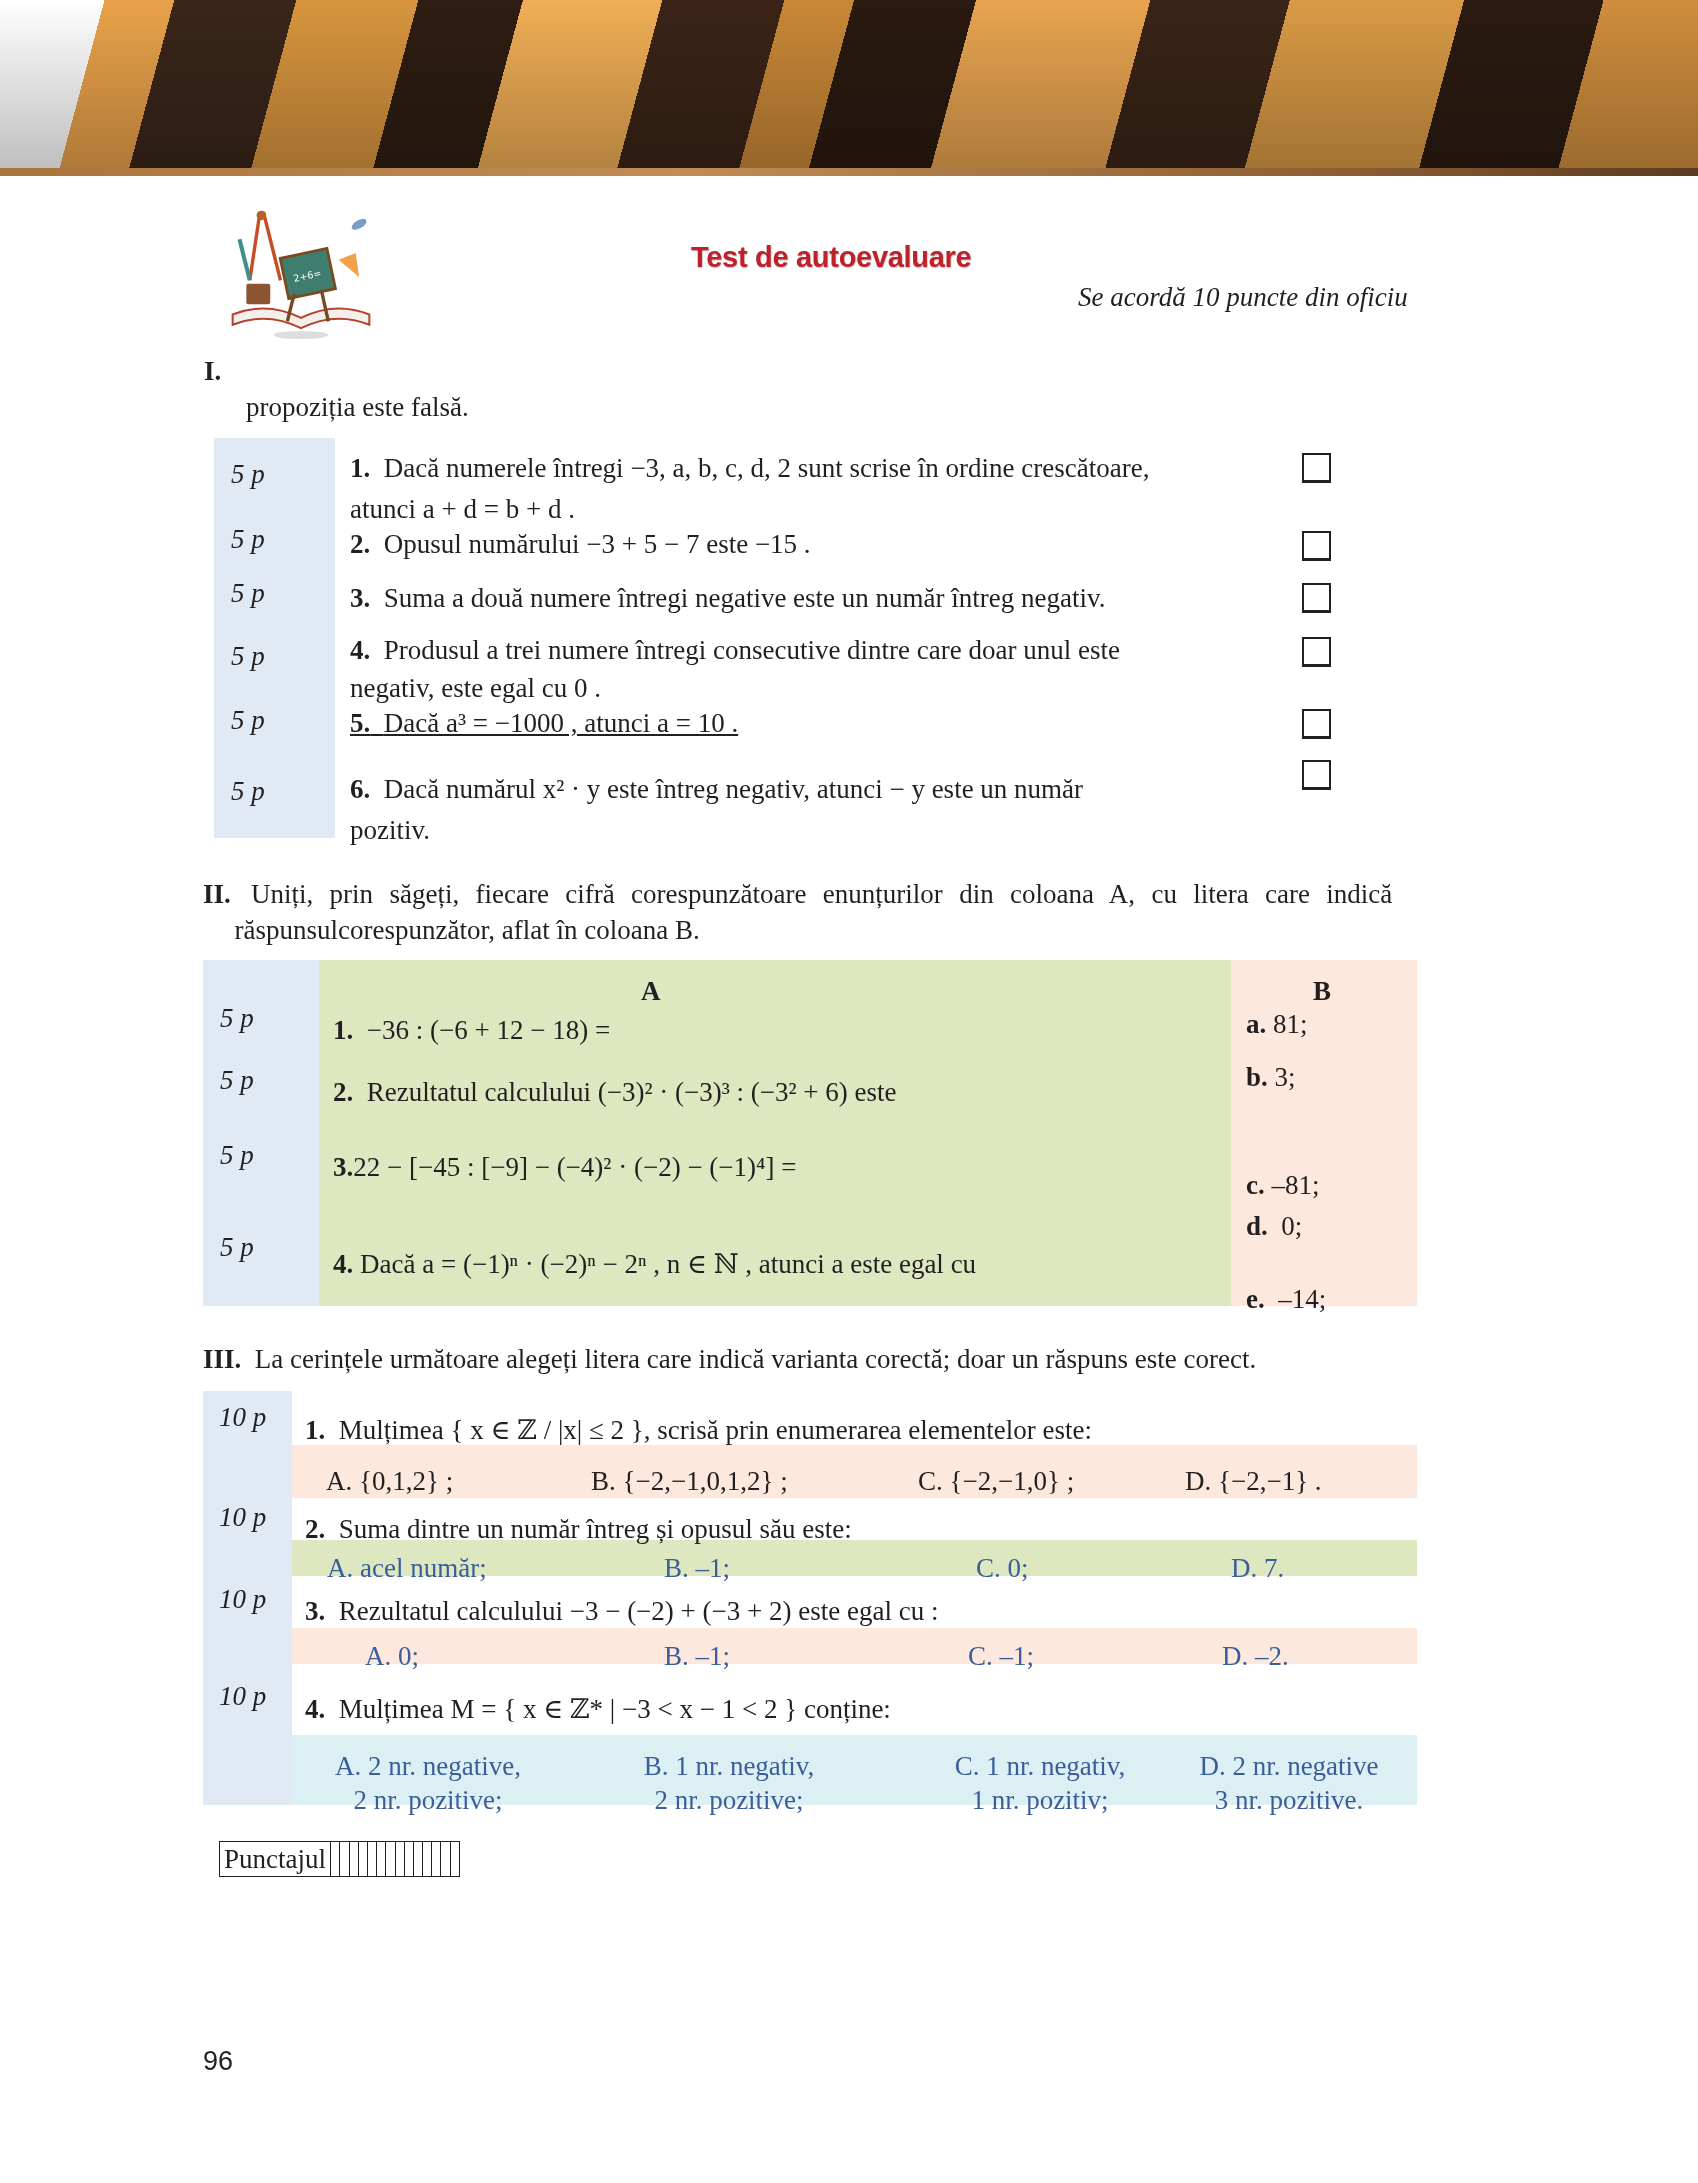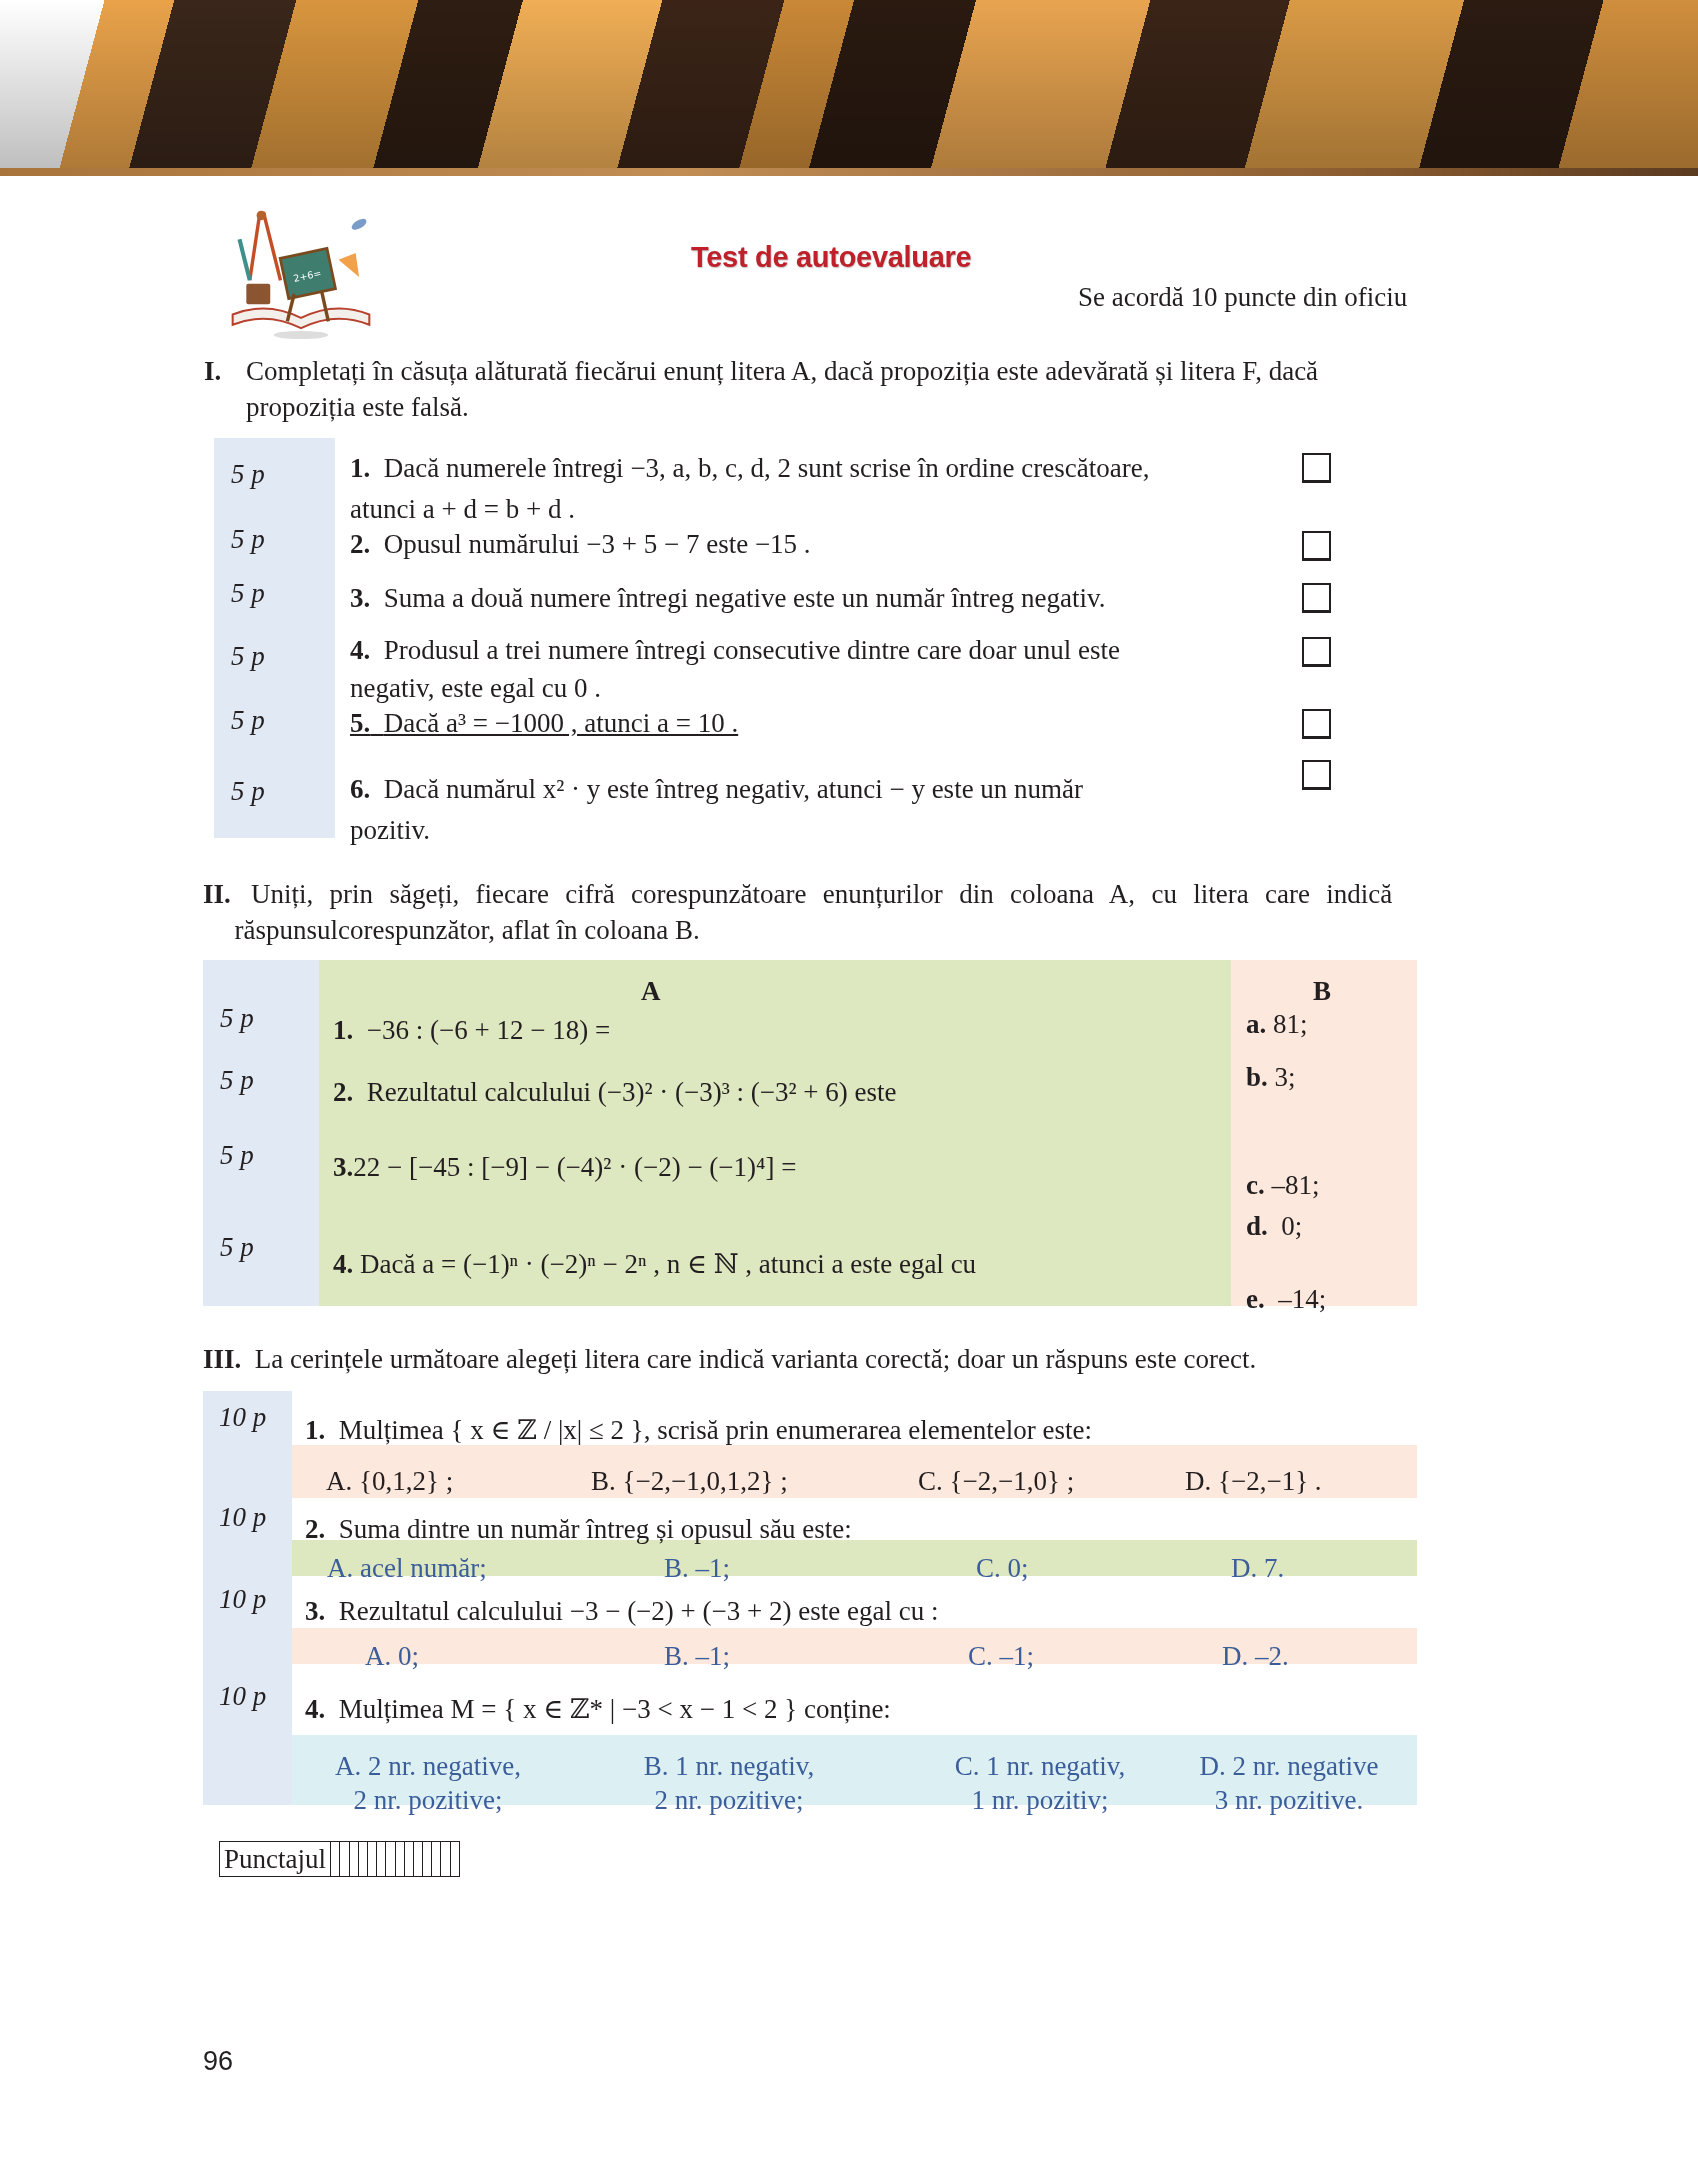--- a/index.html
+++ b/index.html
@@ -8,21 +8,21 @@
   .banner { position:absolute; left:0; top:0; width:1698px; height:168px; overflow:hidden;
     background:
       linear-gradient(105deg, transparent 0 6%, #e9a24a 6% 10%, #3a261a 10% 17%, #d8953e 17% 24%, #2e1d12 24% 30%, #f0ae55 30% 38%, #3b2417 38% 45%, #c98837 45% 49%, #2a1a10 49% 56%, #e8a450 56% 66%, #3a2417 66% 74%, #d99a45 74% 84%, #2b1b11 84% 92%, #cf8e3d 92% 100%);
   }
   .banner .shade { position:absolute; inset:0; background:linear-gradient(180deg, rgba(0,0,0,0.0) 0%, rgba(0,0,0,0.25) 100%); }
   .banner-bar { position:absolute; left:0; top:168px; width:1698px; height:8.2px;
     background:linear-gradient(90deg,#a8743b,#c18d55 40%,#8a5c30 80%,#5a3a20); }
   .logo { position:absolute; left:219px; top:205px; width:164px; height:137px; }
   .title { position:absolute; left:691px; top:241px; font-family:"Liberation Sans","DejaVu Sans",sans-serif;
     font-weight:bold; font-size:29px; color:#c0202a; text-shadow:0.7px 1.4px 1.4px rgba(0,0,0,0.25); letter-spacing:-0.3px; }
-  .subtitle { position:absolute; left:1078px; top:282px; font-size:27px; }
+  .subtitle { position:absolute; left:1078px; top:282px; font-style:italic; font-size:27px; }
   .section-head { position:absolute; font-size:27px; line-height:36px; }
   .section-head b { font-weight:bold; }
   .tbl { position:absolute; }
   .pts { font-style:italic; font-size:27px; }
   .box { position:absolute; width:25px; height:25px; border:2.1px solid #231f20; border-bottom-width:3.4px; }
   .txt { font-size:27px;margin-top:12px; }
   .blue { color:#3b5d9a; }
   .score-table { position:absolute; left:219px; top:1841px; border-collapse:collapse; font-size:27px; }
   .score-table td { border:1.4px solid #231f20; height:34px; padding:0 4.1px; line-height:34px; }
   .page-num { position:absolute; left:203px; top:2046px; font-family:"Liberation Sans","DejaVu Sans",sans-serif; font-weight:normal; font-size:27px; }
@@ -49,21 +49,20 @@
   <line x1="30" y1="50" x2="45" y2="110" stroke="#3f8f8a" stroke-width="6"></line>
   <path d="M175 80 L200 70 L205 105 Z" fill="#f2a04a"></path>
   <ellipse cx="205" cy="28" rx="12" ry="6" fill="#7a9cc7" transform="rotate(-30 205 28)"></ellipse>
 </svg>
 
 <div class="title">Test de autoevaluare</div>
 <div class="subtitle">Se acordă 10 puncte din oficiu</div>
 
 <div class="section-head" style="left:204px; top:353px; width:1294px;">
   <b>I.</b>
-  <span style="position:absolute; left:42px; top:0; white-space:nowrap;">Completați în căsuța alăturată fiecărui enunț litera A, dacă propoziția este adevărată și litera F,  dacă</span>
   <div style="position:absolute; left:42px; top:36px; white-space:nowrap;">propoziția este falsă.</div>
 </div>
 
 <div class="tbl" style="left:214px; top:438px; width:121px; height:400px; background:#e1e9f4;"></div>
 
 <div>
   <span class="pts" style="position:absolute; left:231px; top:459px;">5 p</span>
   <span class="txt" style="position:absolute; left:350px; top:441px;"><b>1.</b>&nbsp;&nbsp;<span>Dacă numerele întregi  −3, a, b, c, d, 2  sunt scrise în ordine crescătoare,</span></span>
   <span class="txt" style="position:absolute; left:350px; top:482px;">atunci  a + d = b + d .</span>
   <div class="box" style="left:1302px; top:453px;"></div>

